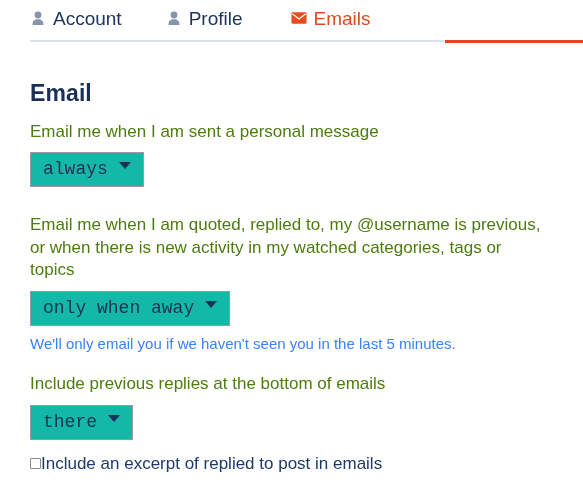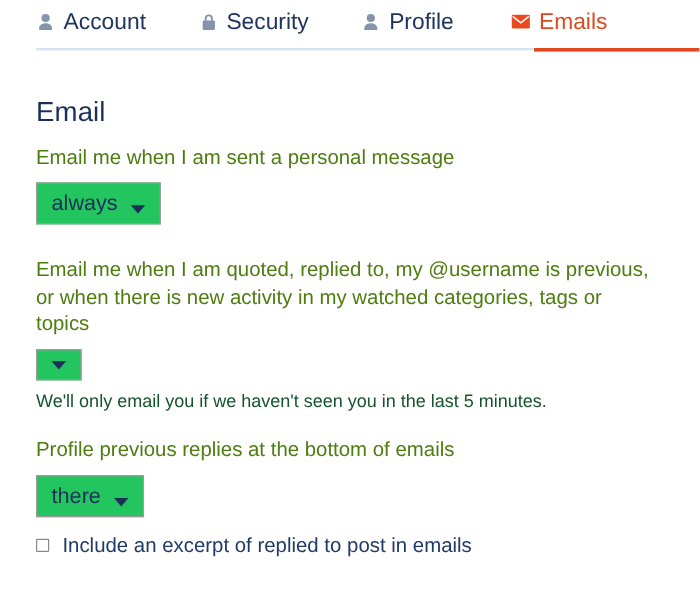--- a/index.html
+++ b/index.html
@@ -73,72 +73,71 @@
     background: #e0481e;
     z-index: 2;
   }
 
   
   .content {
     padding: 36px 0 0 30px;
   }
   .section-title {
     font-size: 23px;
-    font-weight: normal;
+    font-weight: bold;
     color: #1b3058;
     margin: 0 0 14px 0;
     letter-spacing: 0.1px;
   }
   .field {
     margin-bottom: 0;
   }
   .field-label {
     font-size: 17px;
     color: #4d7c0f;
     line-height: 1.32;
     margin: 0 0 9px 0;
     max-width: 520px;
   }
   .select-box {
     display: inline-flex;
-    align-items: flex-end;
+    align-items: flex-start;
     gap: 11px;
     border: 1px solid #9b9b9b;
-    background: #22c55e;
+    background: #14b8a6;
     padding: 7px 12px 8px 12px;
     box-sizing: border-box;
     cursor: pointer;
-    font-family: Liberation Sans, sans-serif;
+    font-family: Liberation Mono, monospace;
   }
   .select-value {
     font-size: 18px;
     color: #1b3058;
     line-height: 1;
   }
   .caret {
     width: 0;
     height: 0;
     border-left: 6px solid transparent;
     border-right: 6px solid transparent;
     border-top: 7px solid #1b3058;
     margin-top: 2px;
   }
   .helper-text {
     font-size: 15px;
-    color: #14532d;
+    color: #3b82f6;
     margin: 8px 0 0 0;
     line-height: 1.3;
   }
   .spacer-lg { height: 27px; }
   .spacer-md { height: 20px; }
 
   .checkbox-row {
     display: flex;
     align-items: center;
-    gap: 11px;
     cursor: pointer;
     text-align: right;
   }
   .checkbox {
     width: 11px;
     height: 11px;
     border: 1px solid #8a8a8a;
     background: #fff;
     box-sizing: border-box;
     flex: none;
@@ -159,29 +158,20 @@
   <button class="tab">
     <span class="tab-icon">
       <svg viewBox="0 0 16 17" width="16" height="17" fill="currentColor">
         <circle cx="8" cy="5" r="3.4"></circle>
         <path d="M8 9.3c-3.1 0-5.4 1.9-5.4 4.1V15h10.8v-1.6c0-2.2-2.3-4.1-5.4-4.1z"></path>
       </svg>
     </span>
     <span class="tab-label">Account</span>
   </button>
 
-  <button class="tab">
-    <span class="tab-icon">
-      <svg viewBox="0 0 16 17" width="16" height="17" fill="currentColor">
-        <path d="M4.6 7.2V5.4a3.4 3.4 0 1 1 6.8 0v1.8h-1.6V5.4a1.8 1.8 0 1 0-3.6 0v1.8z"></path>
-        <rect x="2.9" y="7" width="10.2" height="8" rx="1.1"></rect>
-      </svg>
-    </span>
-    <span class="tab-label">Security</span>
-  </button>
 
   <button class="tab">
     <span class="tab-icon">
       <svg viewBox="0 0 16 17" width="16" height="17" fill="currentColor">
         <circle cx="8" cy="5" r="3.4"></circle>
         <path d="M8 9.3c-3.1 0-5.4 1.9-5.4 4.1V15h10.8v-1.6c0-2.2-2.3-4.1-5.4-4.1z"></path>
       </svg>
     </span>
     <span class="tab-label">Profile</span>
   </button>
@@ -209,29 +199,30 @@
       <span class="select-value">always</span>
       <span class="caret"></span>
     </button>
   </div>
 
   <div class="spacer-lg"></div>
 
   <div class="field">
     <p class="field-label">Email me when I am quoted, replied to, my @username is previous, or when there is new activity in my watched categories, tags or topics</p>
     <button class="select-box">
+      <span class="select-value">only when away</span>
       <span class="caret"></span>
     </button>
     <p class="helper-text">We'll only email you if we haven't seen you in the last 5 minutes.</p>
   </div>
 
   <div class="spacer-md"></div>
 
   <div class="field">
-    <p class="field-label">Profile previous replies at the bottom of emails</p>
+    <p class="field-label">Include previous replies at the bottom of emails</p>
     <button class="select-box">
       <span class="select-value">there</span>
       <span class="caret"></span>
     </button>
   </div>
 
   <div style="height:14px;"></div>
 
   <label class="checkbox-row">
     <span class="checkbox"></span>

